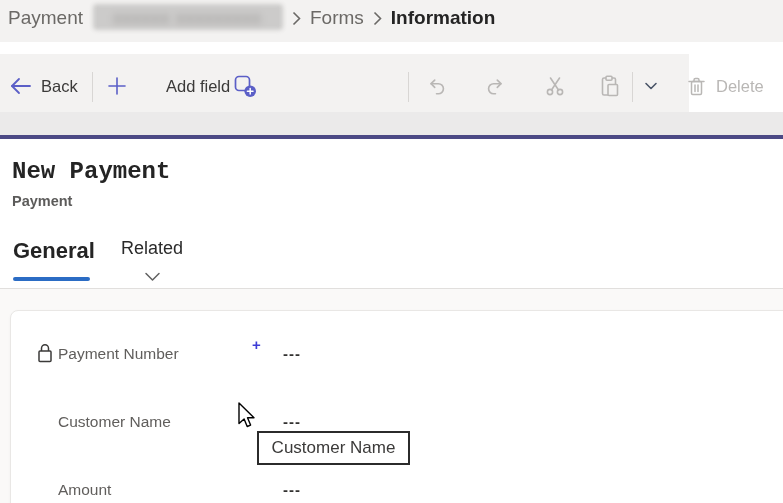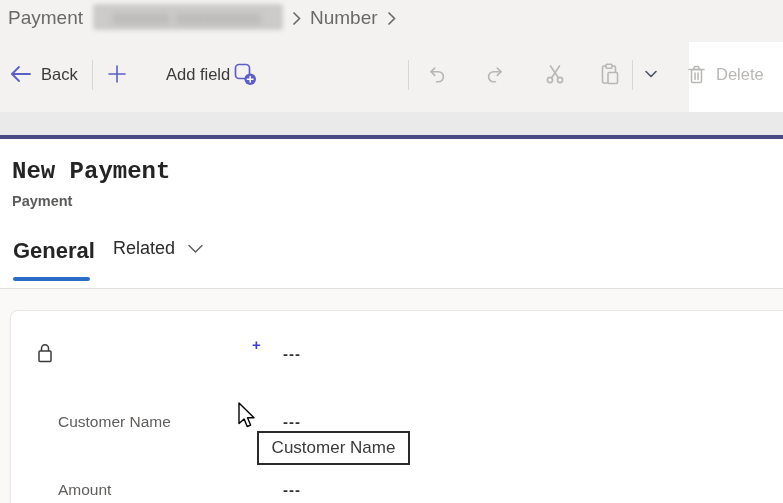--- a/index.html
+++ b/index.html
@@ -23,21 +23,21 @@
   .redacted-blur {
     width: 190px; height: 26px; margin-left: 10px; border-radius: 4px;
     background: #cccbca; filter: blur(2px);
     display: flex; align-items: center; justify-content: center; overflow: hidden;
   }
   .redacted-blur span {
     color: #8a8886; font-size: 15px; letter-spacing: 2px; filter: blur(3px);
     user-select: none;
   }
   .toolbar {
-    position: absolute; left: 0; top: 42px; width: 689px; height: 70px;
+    position: absolute; left: 0; top: 54px; width: 689px; height: 70px;
     background: #f3f2f1;
     padding-left: 48px;
   }
   .tbtn {
     position: absolute; top: 14px; height: 36px;
     display: inline-flex; align-items: center; gap: 9px;
     font-size: 16.5px; color: #3b3a39; background: transparent; border: none;
     cursor: pointer; padding: 0 4px;
   }
   .tbtn.disabled { color: #b9b7b5; }
@@ -65,23 +65,23 @@
   
   .tab-general {
     position: absolute; left: 13px; top: 238px;
     font-size: 22px; font-weight: 700; color: #242424; cursor: pointer;
   }
   .tab-underline {
     position: absolute; left: 13px; top: 277px; width: 77px; height: 4px;
     background: #2b6cc4; border-radius: 2px;
   }
   .tab-related {
-    position: absolute; left: 113px; top: 238px;
+    position: absolute; left: 121px; top: 238px;
     font-size: 18px; font-weight: 400; color: #2b2b2b; cursor: pointer;
-    display: inline-flex; align-items: center; gap: 12px;
+    display: inline-flex; align-items: center; gap: 12px; flex-direction: column;
   }
   .tabs-divider {
     position: absolute; left: 0; top: 288px; width: 783px; height: 1px; background: #e1dfdd;
   }
   
   .canvas-bg {
     position: absolute; left: 0; top: 289px; width: 783px; height: 214px;
     background: #faf9f8;
   }
   .form-card {
@@ -118,26 +118,27 @@
 <div class="breadcrumb-bar">
   <span class="crumb">Payment</span>
   <span class="redacted-blur">
       <span>xxxxxx xxxxxxxxx</span>
     </span>
   <span class="crumb-sep icon">
     <svg width="9" height="15" viewBox="0 0 9 15">
         <polyline points="1.5,1.5 7.5,7.5 1.5,13.5" fill="none" stroke="#6b6966" stroke-width="1.6"></polyline>
       </svg>
   </span>
-  <span class="crumb">Number</span>
+  <span class="crumb">Forms</span>
   <span class="crumb-sep icon">
     <svg width="9" height="15" viewBox="0 0 9 15">
         <polyline points="1.5,1.5 7.5,7.5 1.5,13.5" fill="none" stroke="#6b6966" stroke-width="1.6"></polyline>
       </svg>
   </span>
+  <span class="crumb crumb-current">Information</span>
 </div>
 
 <div class="toolbar">
 
   <button class="tbtn" style="left:6px;">
     <span class="icon">
       <svg width="22" height="18" viewBox="0 0 22 18">
           <g fill="none" stroke="#5b5fc7" stroke-width="1.8" stroke-linecap="round" stroke-linejoin="round">
             <line x1="2" y1="9" x2="20" y2="9"></line>
             <polyline points="9,2 2,9 9,16"></polyline>
@@ -273,20 +274,21 @@
 
   <div class="field-row" style="top:31px;">
     <span class="field-lock icon">
       <svg width="16" height="21" viewBox="0 0 16 21">
           <g fill="none" stroke="#3b3a39" stroke-width="1.5" stroke-linejoin="round">
             <path d="M4.5 9 V6.2 a3.5 3.5 0 0 1 7 0 V9"></path>
             <rect x="2" y="9" width="12" height="10.5" rx="1"></rect>
           </g>
         </svg>
     </span>
+    <span class="field-label">Payment Number</span>
     <span class="field-required">+</span>
     <span class="field-value">---</span>
   </div>
 
   <div class="field-row" style="top:99px;">
     <span class="field-label">Customer Name</span>
     <span class="field-value">---</span>
   </div>
 
   <div class="field-row" style="top:167px;">

